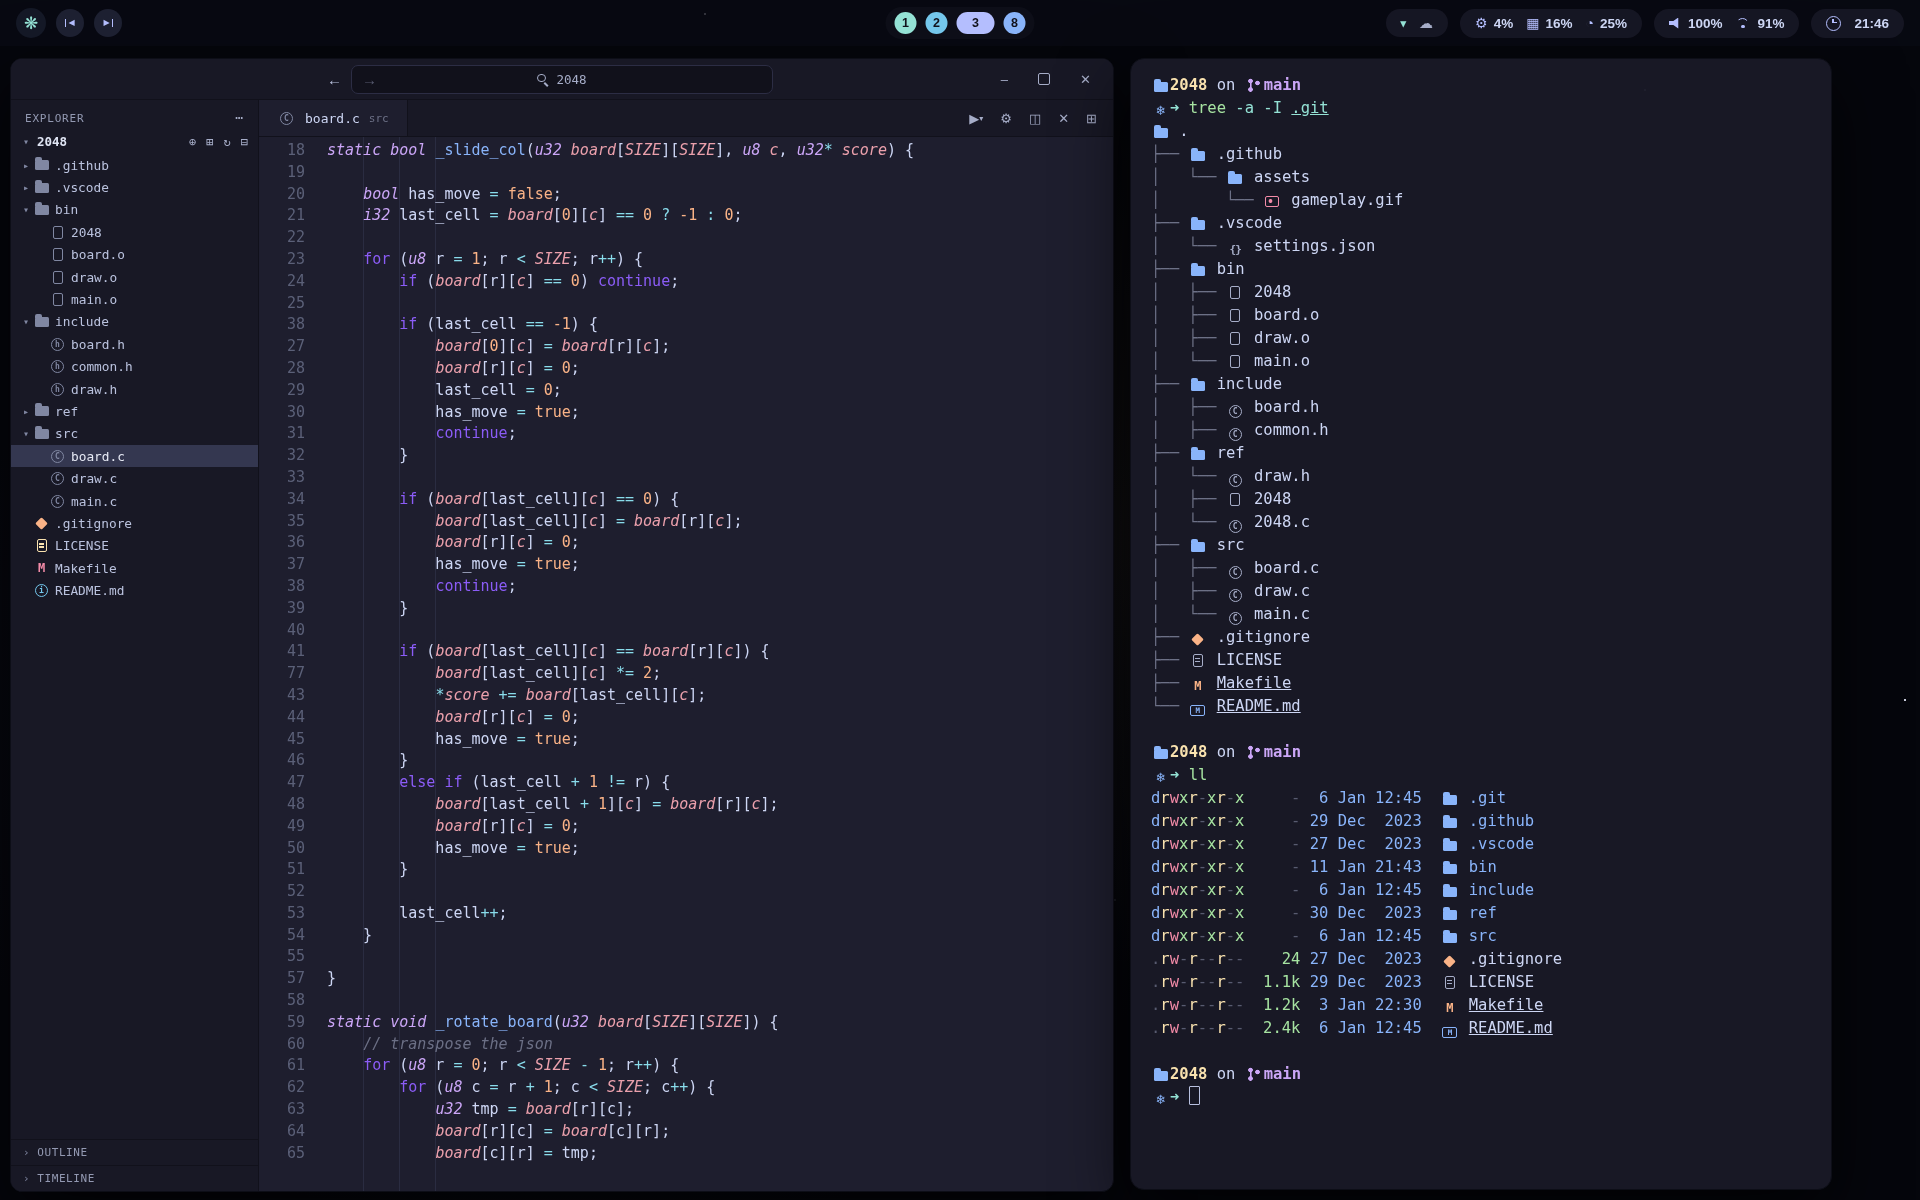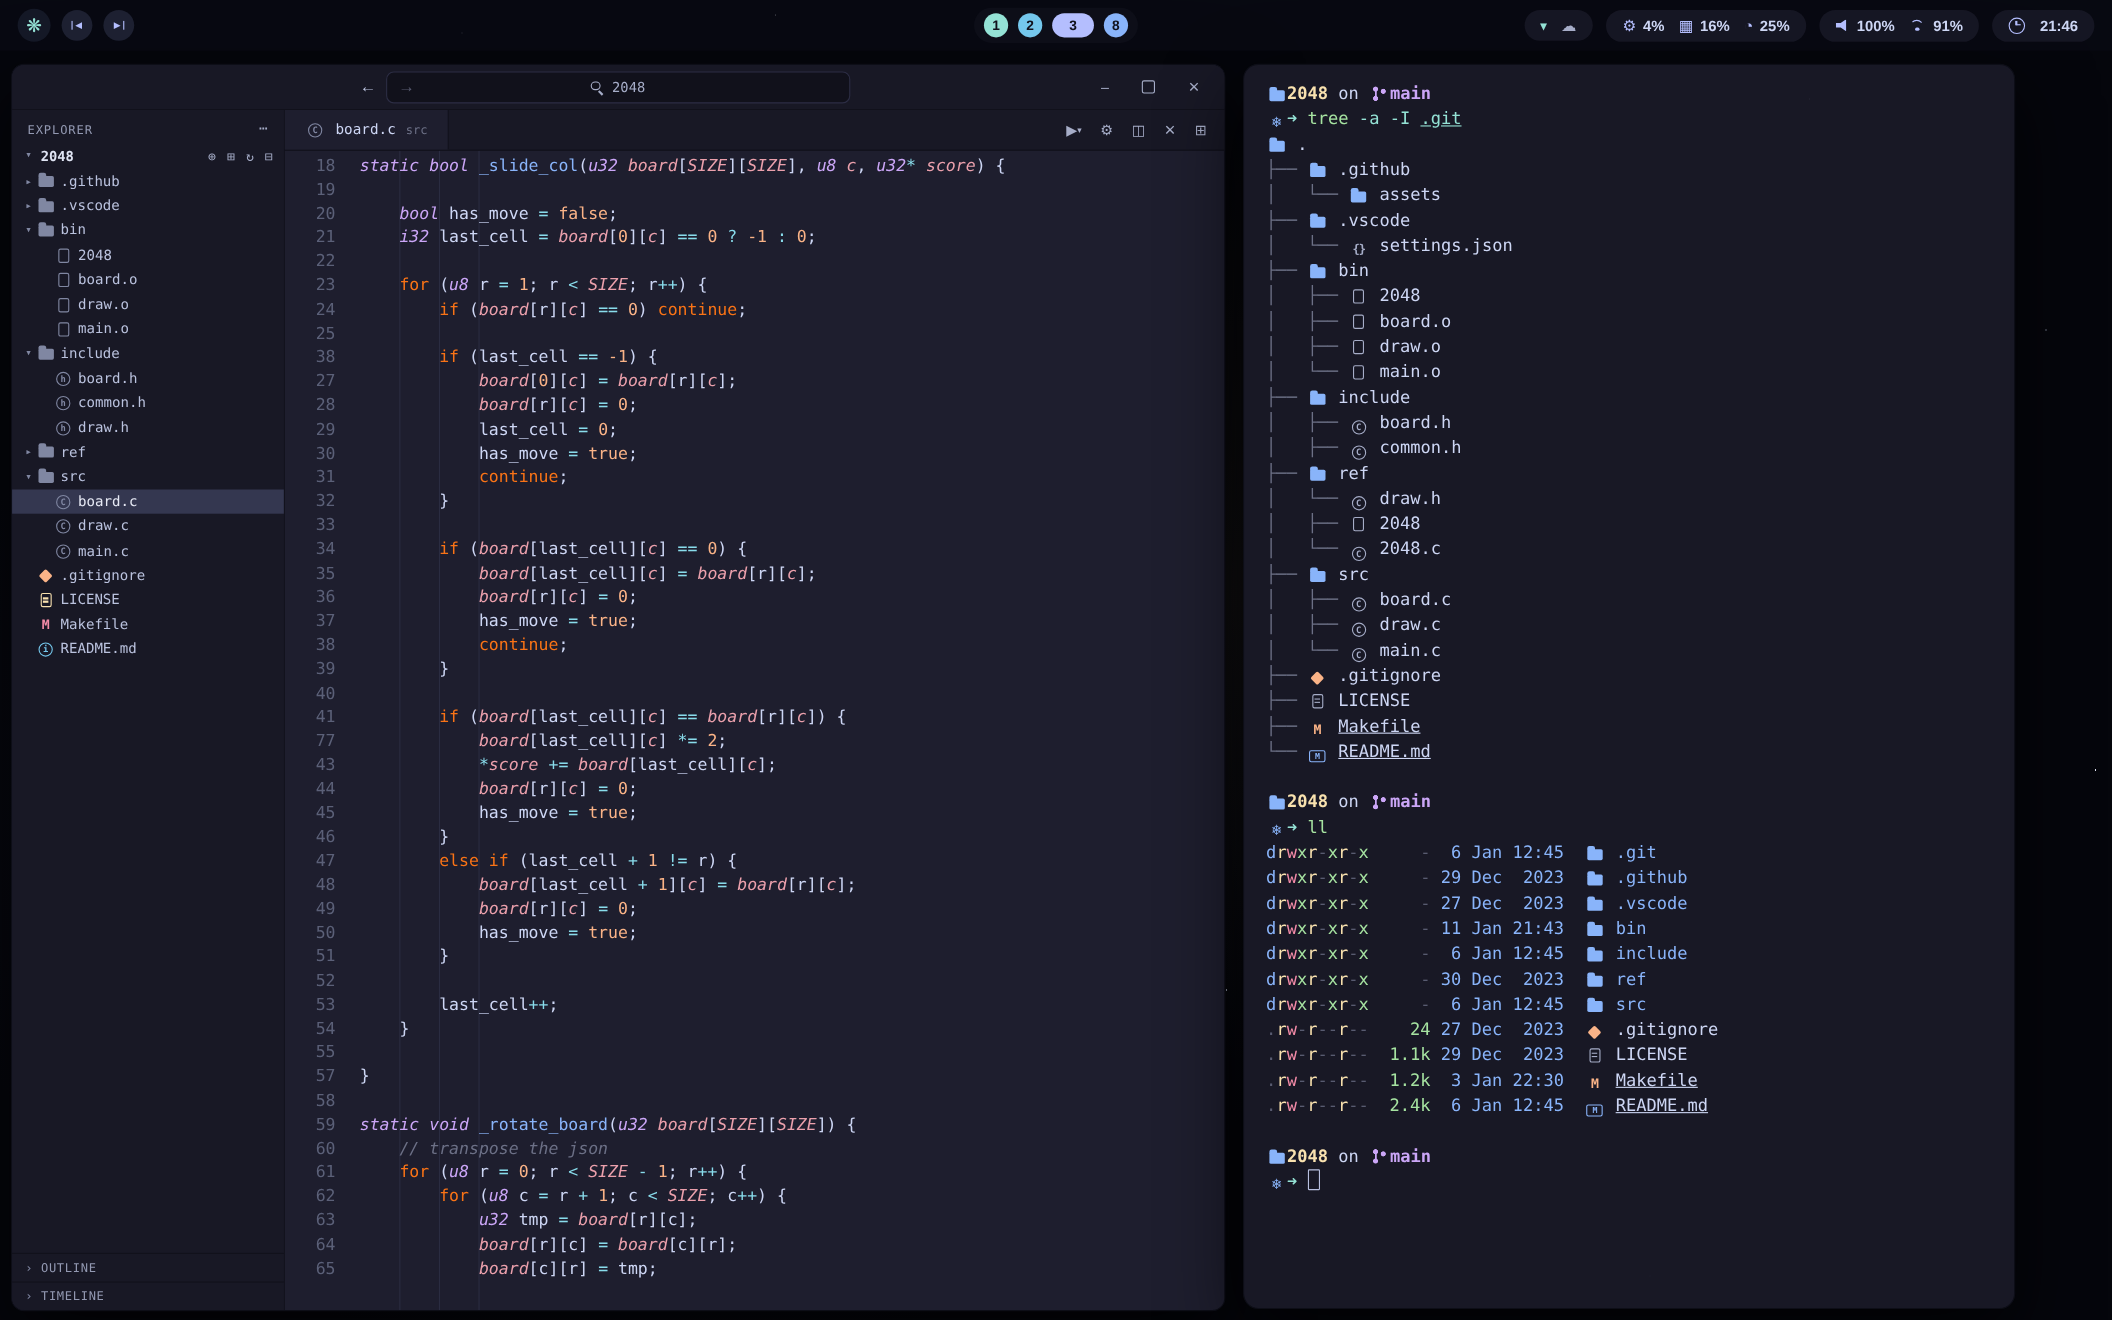--- a/index.html
+++ b/index.html
@@ -83,21 +83,21 @@
   .tab-hint{color:#6c7086;font-size:11px}
   .tab-actions{margin-left:auto;display:flex;align-items:center;gap:17px;padding-right:16px;color:#a6adc8}
   .ta{font-size:13px;cursor:pointer;line-height:1}
   .ta .mini{font-size:8px;vertical-align:2px}
   .code-area{position:relative;flex:1;overflow:hidden;padding-top:3px;font-family:"DejaVu Sans Mono",monospace;font-size:15px;line-height:21.8px}
   .guide{position:absolute;top:0;bottom:0;width:1px;background:#2a2c41;z-index:0}
   .code-row{display:flex;position:relative;z-index:1}
   .gutter{width:46px;flex:none;text-align:right;padding-right:22px;color:#5b6078}
   .ctext{white-space:pre}
   
-  .k{color:#f97316}
+  .k{color:#8b5cf6}
   .t{color:#cba6f7;font-style:italic}
   .f{color:#89b4fa}
   .v{color:#eba0ac;font-style:italic}
   .n{color:#fab387}
   .o{color:#89dceb}
   .c{color:#6c7086;font-style:italic}
   .w{color:#cdd6f4}
   
   .term-content{font-family:"DejaVu Sans Mono",monospace;font-size:15.5px;line-height:23px;color:#cdd6f4}
   .term-line{white-space:pre;height:23px}
@@ -609,20 +609,21 @@
   </div>
 </section>
 
 <section class="window terminal-window">
   <div class="term-content" id="term-lines">
       <div class="term-line"><span class="icbox"><span class="ic-folder c-blue"></span></span><span class="bdir">2048</span><span class="plain"> on </span><span class="icbox"><span class="ic-branch c-mauve"></span></span><span class="bbr">main</span></div>
       <div class="term-line"><span class="icbox"><span class="ic-snow c-blue"></span></span><span class="arr">➜ </span><span class="cok">tree</span><span class="cmd"> -a -I </span><span class="cmdu">.git</span></div>
       <div class="term-line"><span class="icbox"><span class="ic-folder c-blue"></span></span><span class="plain"> .</span></div>
       <div class="term-line"><span class="dim">├── </span><span class="icbox"><span class="ic-folder c-blue"></span></span><span class="plain"> .github</span></div>
       <div class="term-line"><span class="dim">│   └── </span><span class="icbox"><span class="ic-folder c-blue"></span></span><span class="plain"> assets</span></div>
+      <div class="term-line"><span class="dim">│       └── </span><span class="icbox"><span class="ic-image c-red"></span></span><span class="plain"> gameplay.gif</span></div>
       <div class="term-line"><span class="dim">├── </span><span class="icbox"><span class="ic-folder c-blue"></span></span><span class="plain"> .vscode</span></div>
       <div class="term-line"><span class="dim">│   └── </span><span class="icbox"><span class="ic-braces c-sub"></span></span><span class="plain"> settings.json</span></div>
       <div class="term-line"><span class="dim">├── </span><span class="icbox"><span class="ic-folder c-blue"></span></span><span class="plain"> bin</span></div>
       <div class="term-line"><span class="dim">│   ├── </span><span class="icbox"><span class="ic-file c-sub"></span></span><span class="plain"> 2048</span></div>
       <div class="term-line"><span class="dim">│   ├── </span><span class="icbox"><span class="ic-bin c-sub"></span></span><span class="plain"> board.o</span></div>
       <div class="term-line"><span class="dim">│   ├── </span><span class="icbox"><span class="ic-bin c-sub"></span></span><span class="plain"> draw.o</span></div>
       <div class="term-line"><span class="dim">│   └── </span><span class="icbox"><span class="ic-bin c-sub"></span></span><span class="plain"> main.o</span></div>
       <div class="term-line"><span class="dim">├── </span><span class="icbox"><span class="ic-folder c-blue"></span></span><span class="plain"> include</span></div>
       <div class="term-line"><span class="dim">│   ├── </span><span class="icbox"><span class="ic-c c-sub"></span></span><span class="plain"> board.h</span></div>
       <div class="term-line"><span class="dim">│   ├── </span><span class="icbox"><span class="ic-c c-sub"></span></span><span class="plain"> common.h</span></div>

